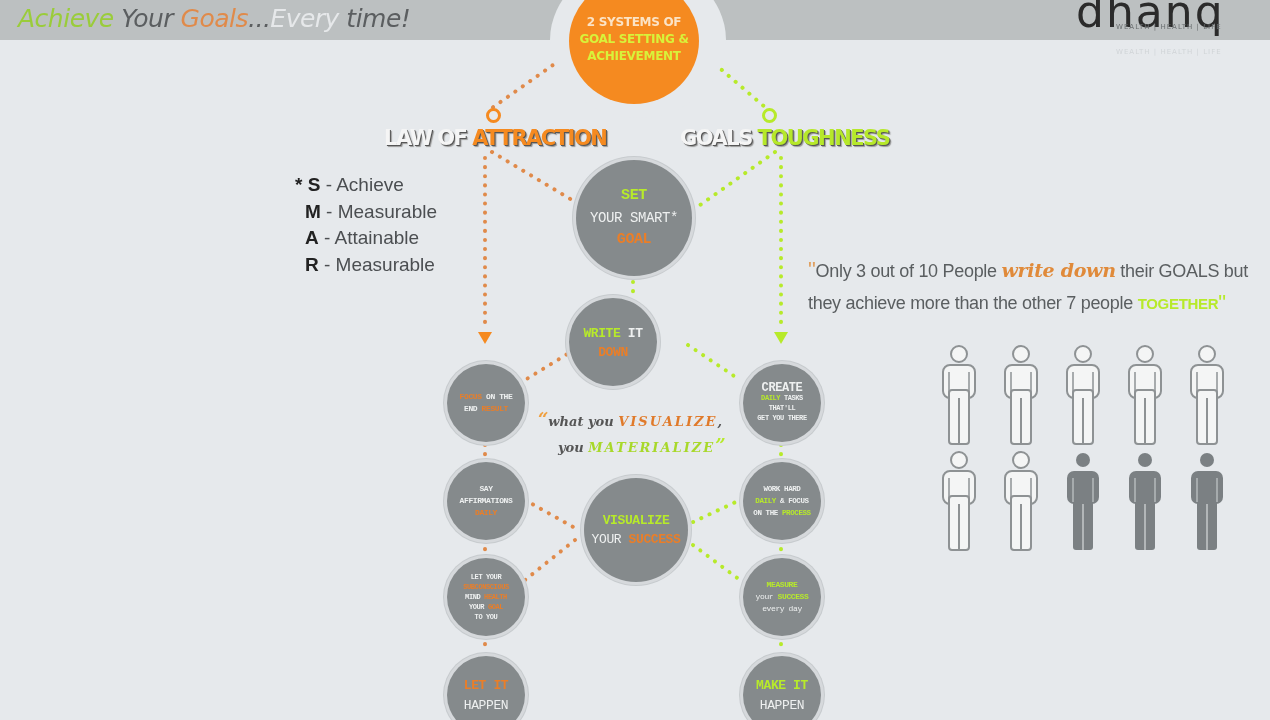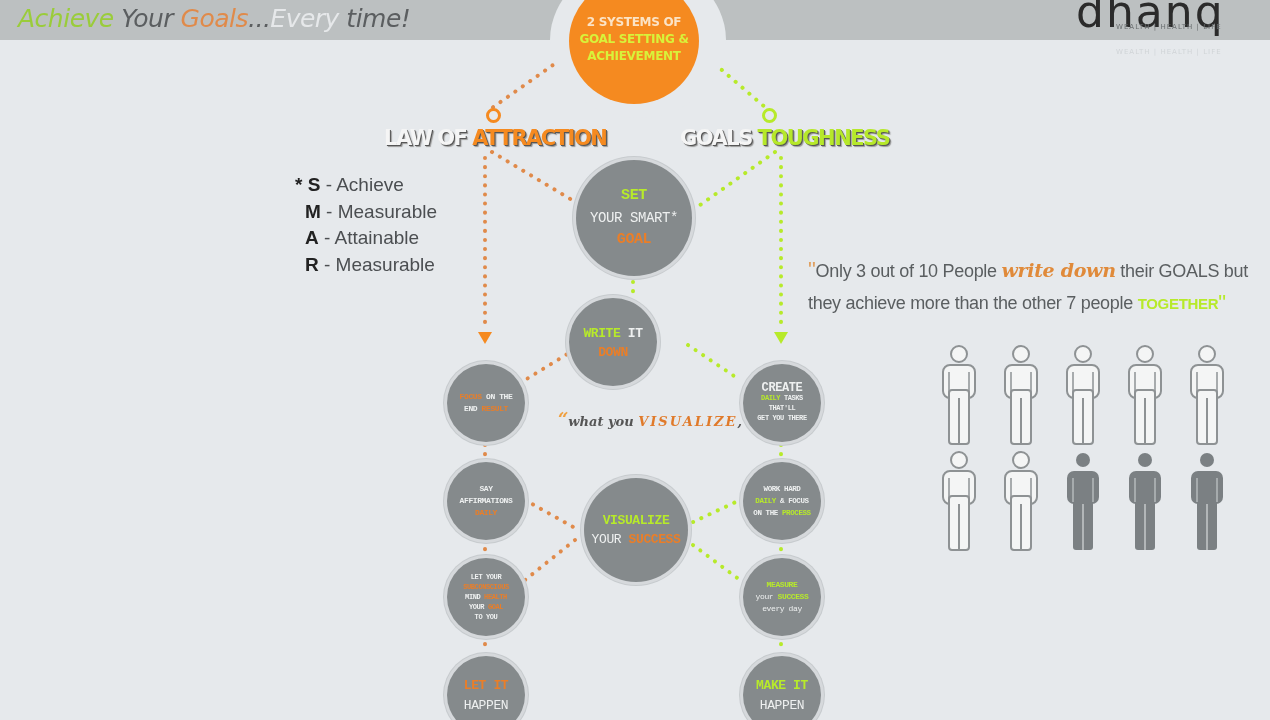--- a/index.html
+++ b/index.html
@@ -24,21 +24,21 @@
   .branch .o{color:#f58a20;}
   .branch .g{color:#b6e82a;}
   .ringmark{position:absolute;width:9px;height:9px;border-radius:50%;border:3px solid;}
   .smart{position:absolute;left:295px;top:172px;font-size:19px;color:#4b4e51;line-height:26.5px;font-family:"Liberation Sans",sans-serif;}
   .smart b{color:#222;}
   .node{position:absolute;border-radius:50%;background:#858a8c;box-shadow:0 0 0 3px #d6d9dc,0 0 0 4px #c7cbce;text-align:center;display:flex;flex-direction:column;justify-content:center;align-items:center;}
   .node span{display:block;font-family:Liberation Mono, monospace;font-weight:bold;letter-spacing:-0.4px;}
   .w{color:#eef0f0;}
   .o{color:#ea7e28;}
   .g{color:#b7ea2a;}
-  .quote-mid{position:absolute;left:558px;top:408px;font-family:"DejaVu Serif",serif;font-style:italic;font-weight:bold;font-size:13px;color:#555;line-height:24px;white-space:nowrap;}
+  .quote-mid{position:absolute;left:538px;top:408px;font-family:"DejaVu Serif",serif;font-style:italic;font-weight:bold;font-size:13px;color:#555;line-height:24px;white-space:nowrap;}
   .quote-right{position:absolute;left:808px;top:254px;font-size:18px;color:#5a5e60;line-height:32px;white-space:nowrap;font-family:"Liberation Sans",sans-serif;letter-spacing:-0.3px;}
   .quote-right .hw{font-family:"DejaVu Serif",serif;font-style:italic;color:#e08a3a;font-size:19px;font-weight:bold;}
   .quote-right .tg{color:#b7ea2a;font-weight:bold;font-size:15px;}
   .quote-right .qm{color:#e0a060;font-size:22px;vertical-align:top;}
   .people{position:absolute;left:935px;top:340px;width:300px;height:215px;}
   svg.lines{position:absolute;left:0;top:0;}
 </style>
 </head>
 <body>
 
@@ -165,20 +165,21 @@
 </div>
 <div class="node" style="left:743px;top:656px;width:78px;height:78px;justify-content:flex-start;">
   <div style="padding-top:20px;">
     <span class="g" style="font-size:13px;line-height:20px;">MAKE IT</span>
     <span class="w" style="font-size:13px;line-height:20px;font-weight:normal;">HAPPEN</span>
   </div>
 </div>
 
 <div class="quote-mid">
   <div><span style="color:#f0a040;font-size:18px;">“</span><span style="color:#555;">what you </span><span style="color:#e07a2a;letter-spacing:2px;">VISUALIZE</span><span>,</span></div>
+  <div style="padding-left:20px;"><span style="color:#555;">you </span><span style="color:#a8d82a;letter-spacing:2px;">MATERIALIZE</span><span style="color:#b7ea2a;font-size:18px;">”</span></div>
 </div>
 
 <div class="quote-right">
   <div><span class="qm">"</span><span>Only 3 out of 10 People </span><span class="hw">write down</span><span> their GOALS but</span></div>
   <div><span>they achieve more than the other 7 people </span><span class="tg">TOGETHER</span><span class="qm" style="color:#b7ea2a;">"</span></div>
 </div>
 
 <svg class="people" viewBox="0 0 300 215">
   <defs>
     <g id="person-outline">

